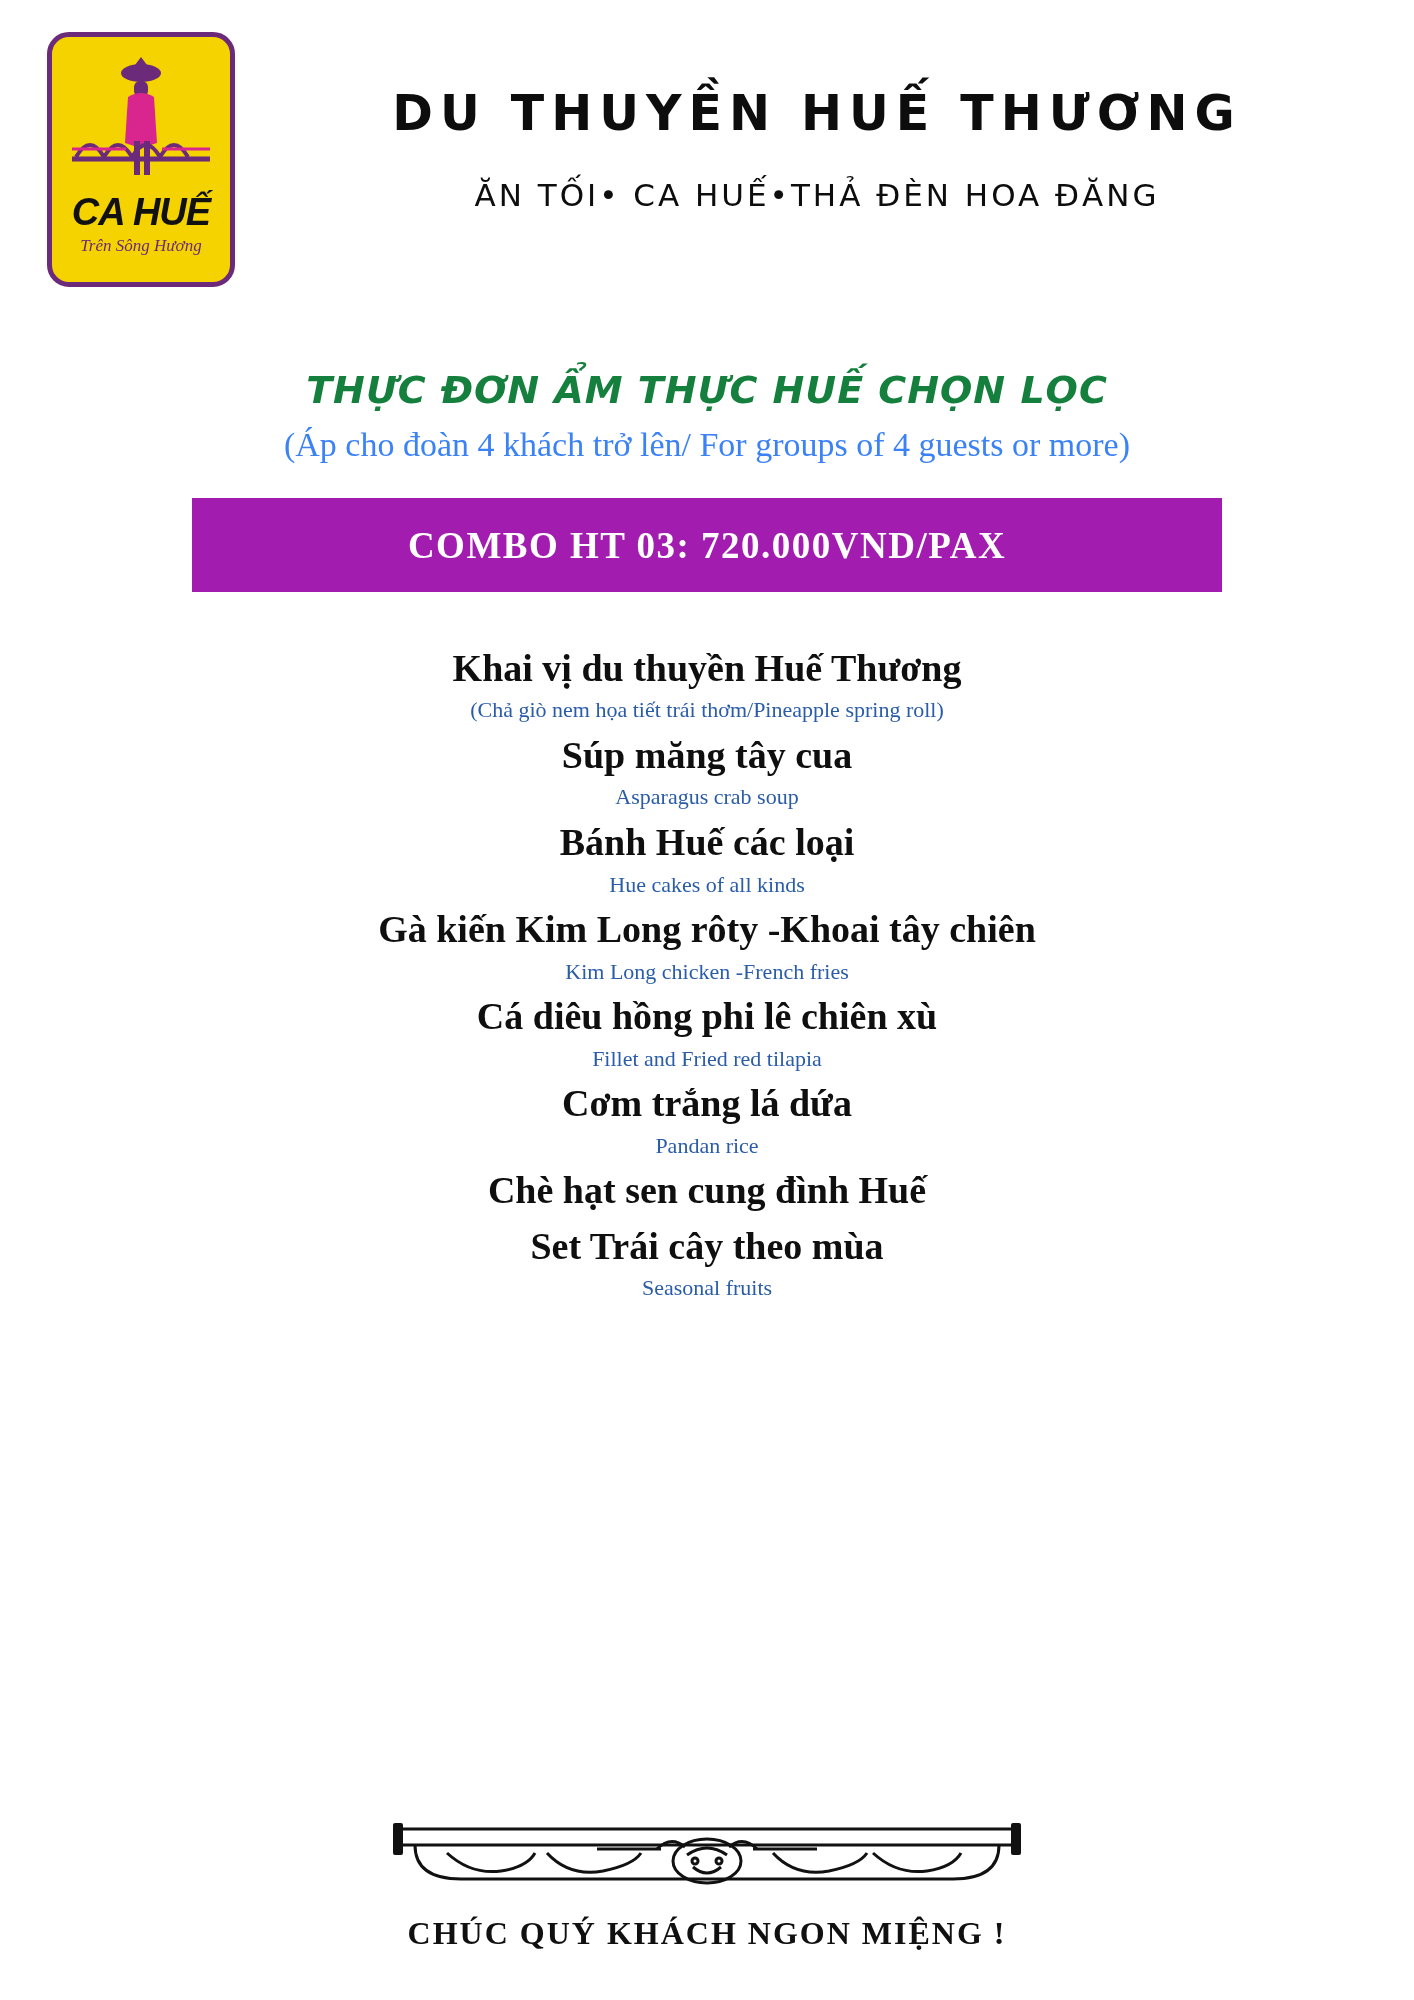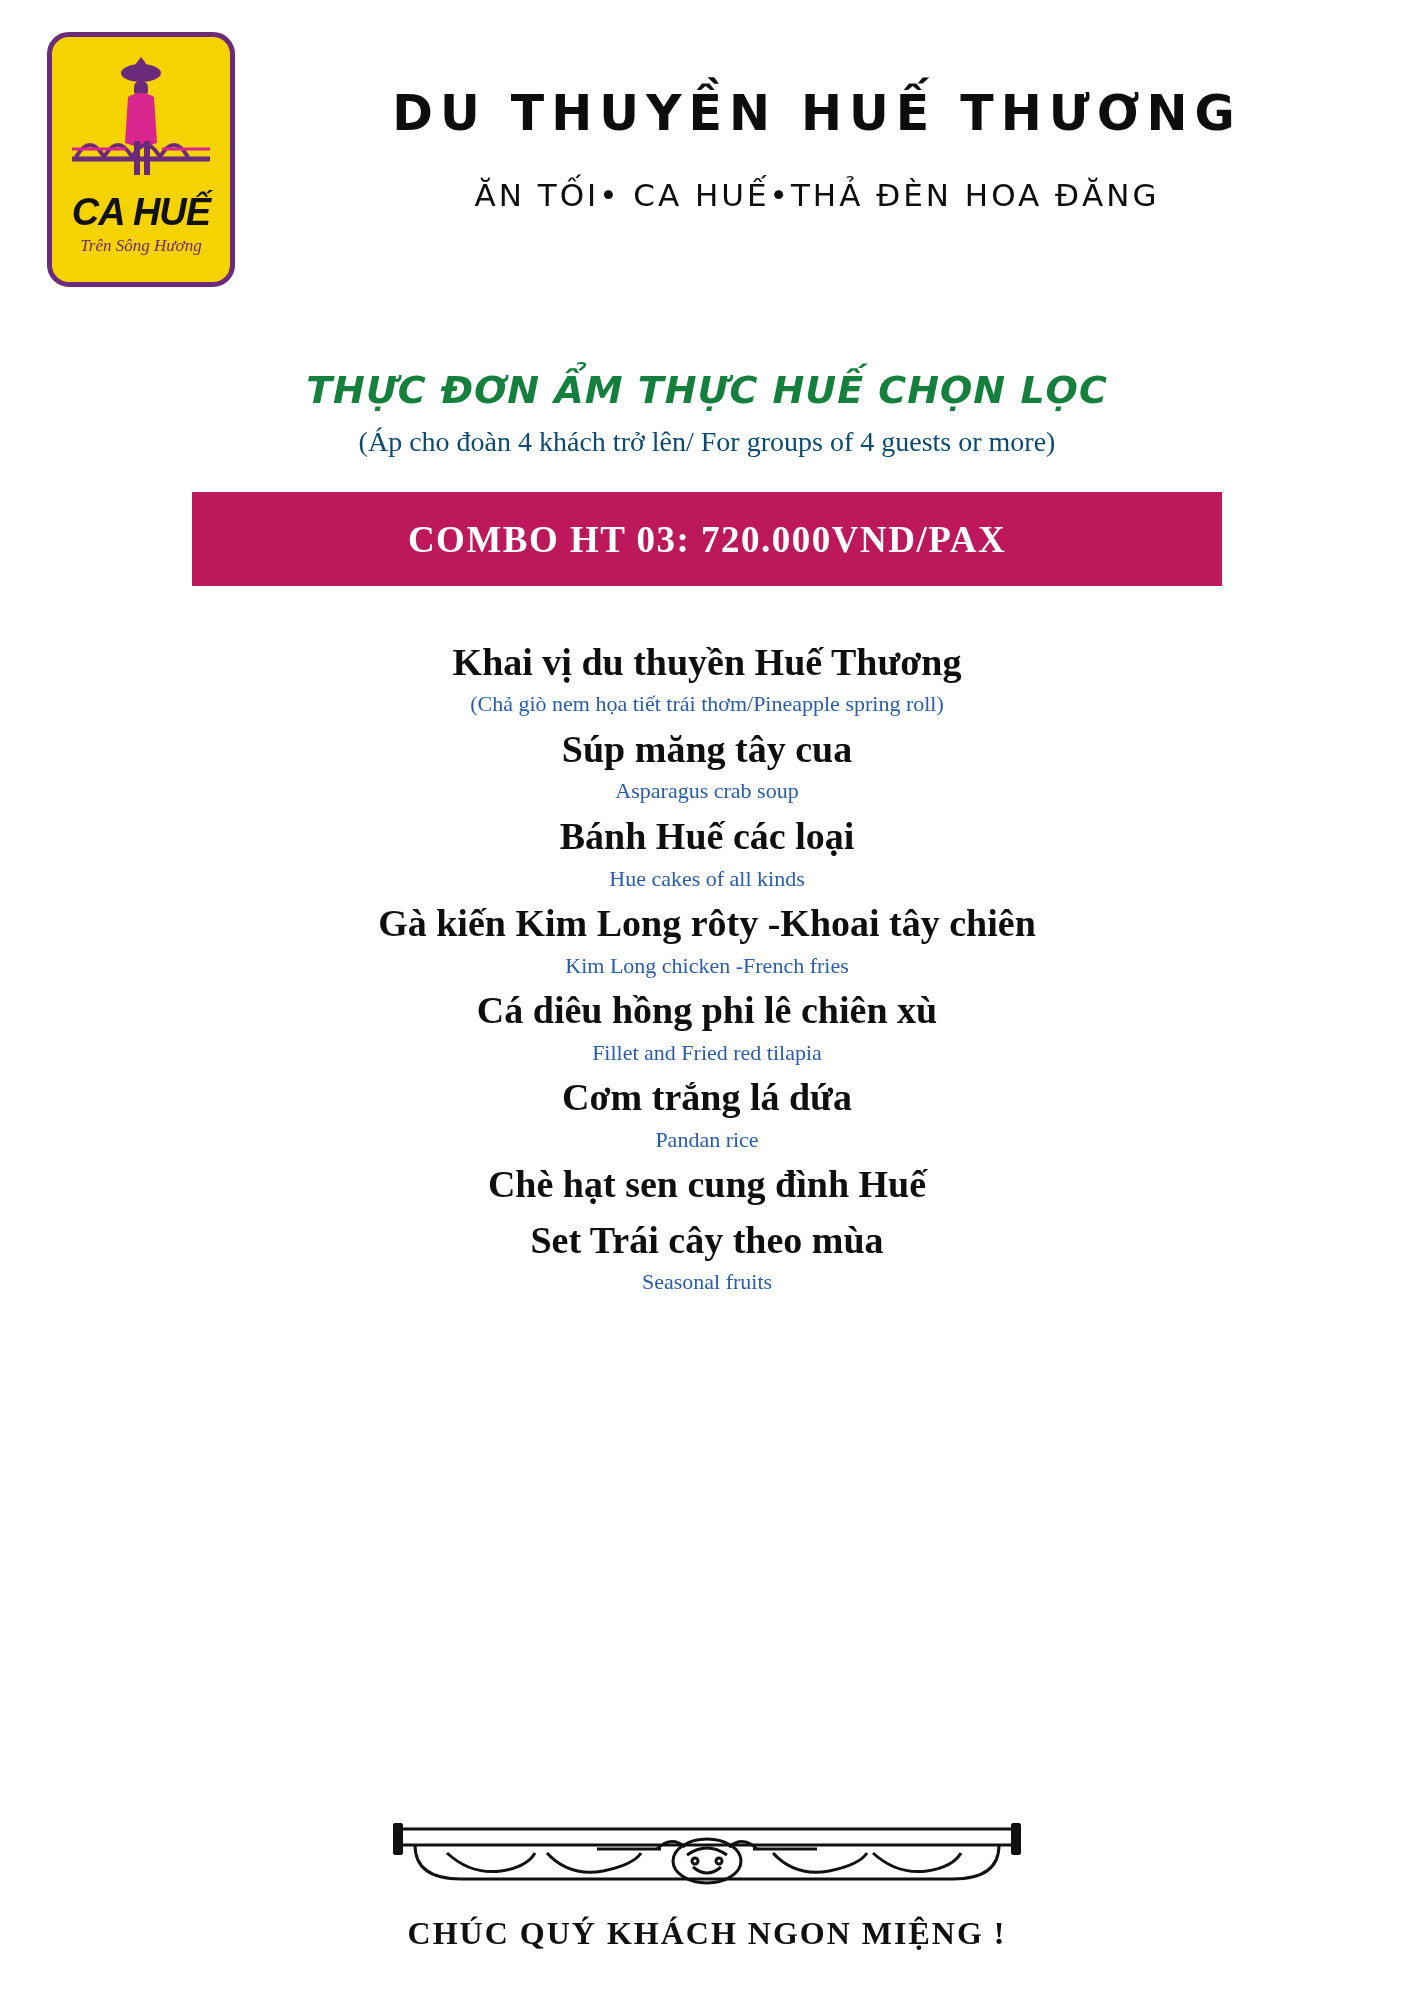--- a/index.html
+++ b/index.html
@@ -113,31 +113,31 @@
   .intro-line1 {
     font-family: "DejaVu Sans", sans-serif;
     font-weight: bold;
     font-style: italic;
     font-size: 38px;
     letter-spacing: 1px;
     color: #15803d;
   }
   .intro-line2 {
     font-family: "Liberation Serif", serif;
-    font-size: 28px;
-    color: #0c4a6e;
+    font-size: 34px;
+    color: #3b82f6;
     margin-top: 14px;
   }
 
   
   .combo-bar {
     margin: 34px auto 0 auto;
     width: 1030px;
     height: 94px;
-    background: #be185d;
+    background: #a21caf;
     display: flex;
     align-items: center;
     justify-content: center;
   }
   .combo-text {
     color: #ffffff;
     font-family: "Liberation Serif", serif;
     font-weight: bold;
     font-size: 37px;
     letter-spacing: 1.5px;

